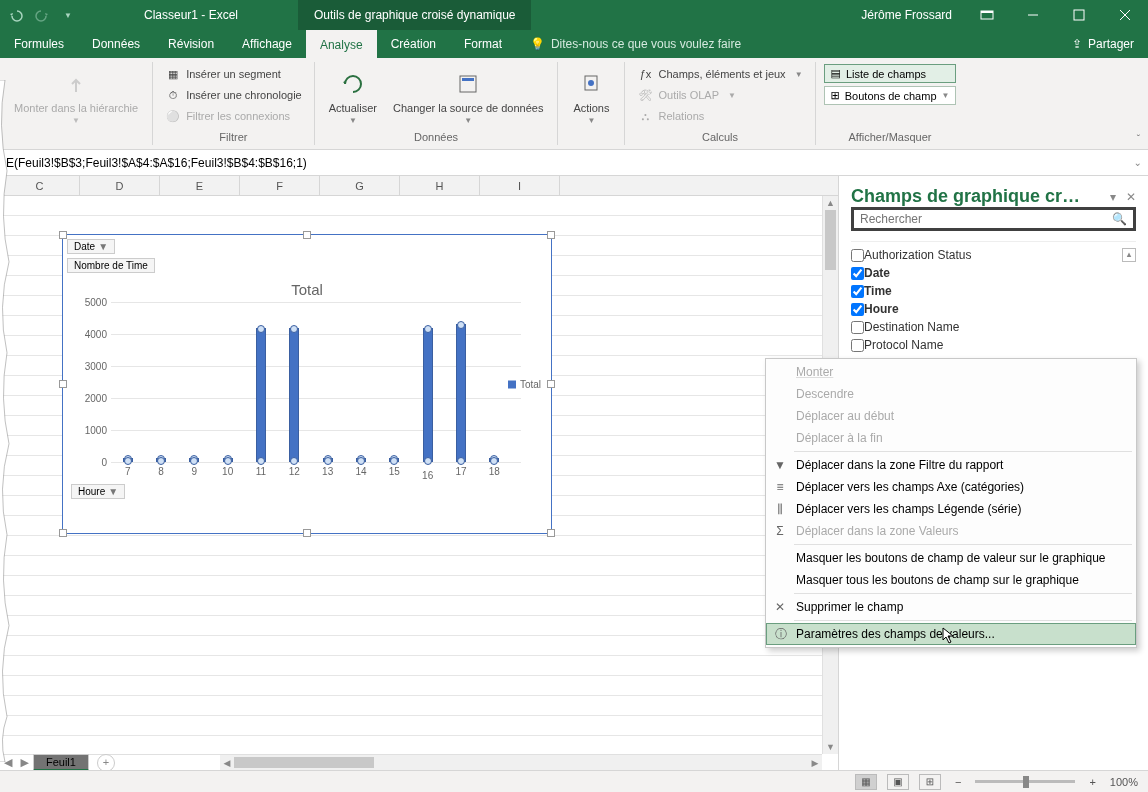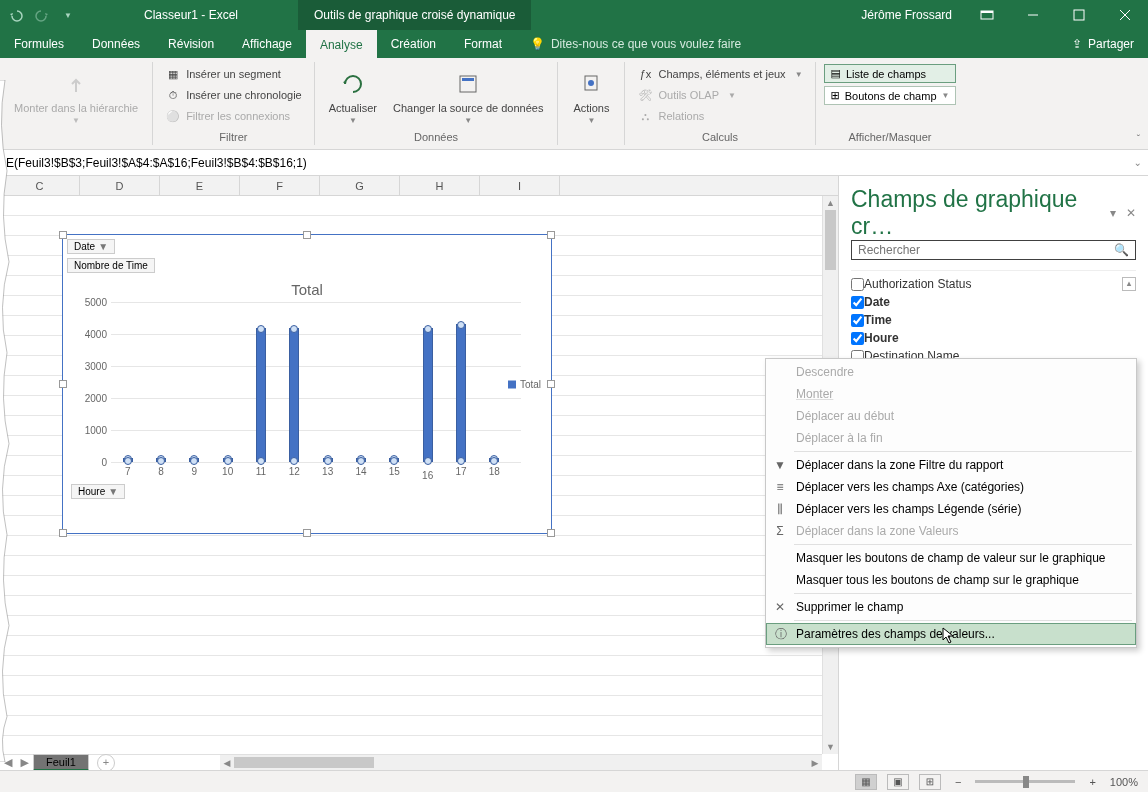--- a/index.html
+++ b/index.html
@@ -78,24 +78,24 @@
 .vscroll { position: absolute; right: 0; top: 20px; bottom: 16px; width: 16px; background: #f0f0f0; border-left: 1px solid #e0e0e0; }
 .vscroll .thumb { position: absolute; left: 2px; right: 2px; top: 14px; height: 60px; background: #c8c8c8; }
 .vscroll .arrow { position: absolute; left: 0; right: 0; height: 14px; text-align: center; font-size: 9px; color: #888; line-height: 14px;}
 .hscroll { position: absolute; bottom: 0; left: 220px; right: 16px; height: 16px; background: #f0f0f0; border-top: 1px solid #e0e0e0; }
 .hscroll .thumb { position: absolute; top: 2px; bottom: 2px; left: 14px; width: 140px; background: #c8c8c8; }
 .hscroll .arrow { position: absolute; top: 0; bottom: 0; width: 14px; text-align: center; font-size: 9px; color: #888; line-height: 16px;}
 
 
 .taskpane { width: 310px; border-left: 1px solid #d6d6d6; padding: 10px 12px 0; display: flex; flex-direction: column; font-size: 12px; color: #333; }
 .taskpane .tp-head { display: flex; align-items: center; justify-content: space-between; }
-.taskpane .tp-title { color: #217346; font-size: 23px; font-weight: 400; }
+.taskpane .tp-title { color: #217346; font-size: 18px; font-weight: 700; }
 .taskpane .tp-sub { color: #666; font-size: 11px; margin: 8px 0; display: flex; justify-content: space-between; align-items: center; }
 .taskpane .gear { border: 1px solid #ccc; padding: 2px 4px; font-size: 11px; color: #666; }
-.taskpane .search { display: flex; align-items: center; border: 1px solid #404040; padding: 2px 6px; margin-bottom: 10px; }
+.taskpane .search { display: flex; align-items: center; border: 3px solid #404040; padding: 2px 6px; margin-bottom: 10px; }
 .taskpane .search input { flex: 1; border: none; outline: none; font-size: 12px; color: #999; }
 .taskpane .fieldlist { border-top: 1px solid #eee; padding-top: 4px; }
 .taskpane .field { display: flex; align-items: center; padding: 2px 0; font-size: 12px; }
 .taskpane .field input { width: 13px; height: 13px; }
 .taskpane .field.bold { font-weight: bold; }
 .taskpane .drag-note { font-size: 11px; color: #666; margin: 12px 0 6px; }
 .taskpane .zones { display: flex; flex-wrap: wrap; gap: 8px; }
 .taskpane .zone { flex: 0 0 calc(50% - 4px); }
 .taskpane .zone-label { font-size: 11px; color: #555; display: flex; align-items: center; gap: 4px; margin-bottom: 3px; }
 .taskpane .zone-box { border: 1px solid #ccc; background: #fafafa; height: 54px; padding: 2px; }
@@ -503,24 +503,24 @@
     </div>
     <div class="defer">
       <input type="checkbox" style="">
       <span>Différer la mise à jour de la dispositi...</span>
       <button>Mettre à jour</button>
     </div>
   </div>
 </div>
 
 <div class="ctx">
-  <div class="item disabled">Descendre</div>
   <div class="item disabled">
       <span style="text-decoration:underline;text-decoration-color:#ddd">Monter</span>
     </div>
+  <div class="item disabled">Descendre</div>
   <div class="item disabled">Déplacer au début</div>
   <div class="item disabled">Déplacer à la fin</div>
   <div class="sep"></div>
   <div class="item">
       <span class="cicon">▼</span>
       <span>Déplacer dans la zone Filtre du rapport</span>
     </div>
   <div class="item">
       <span class="cicon">≡</span>
       <span>Déplacer vers les champs Axe (catégories)</span>

